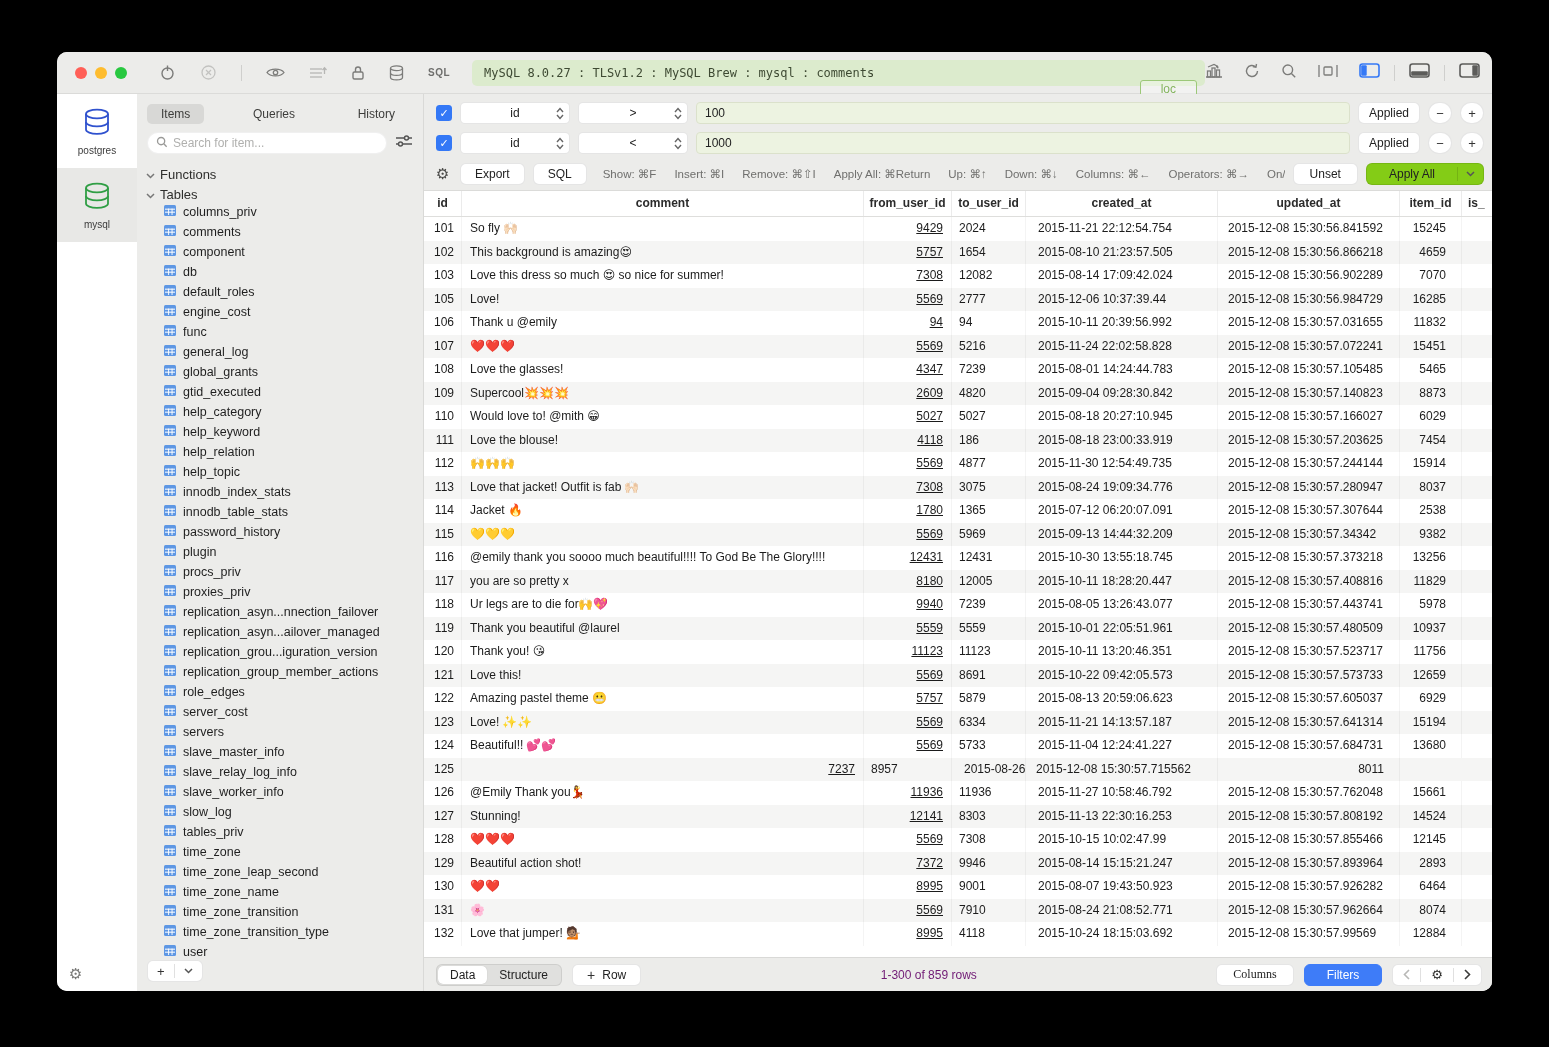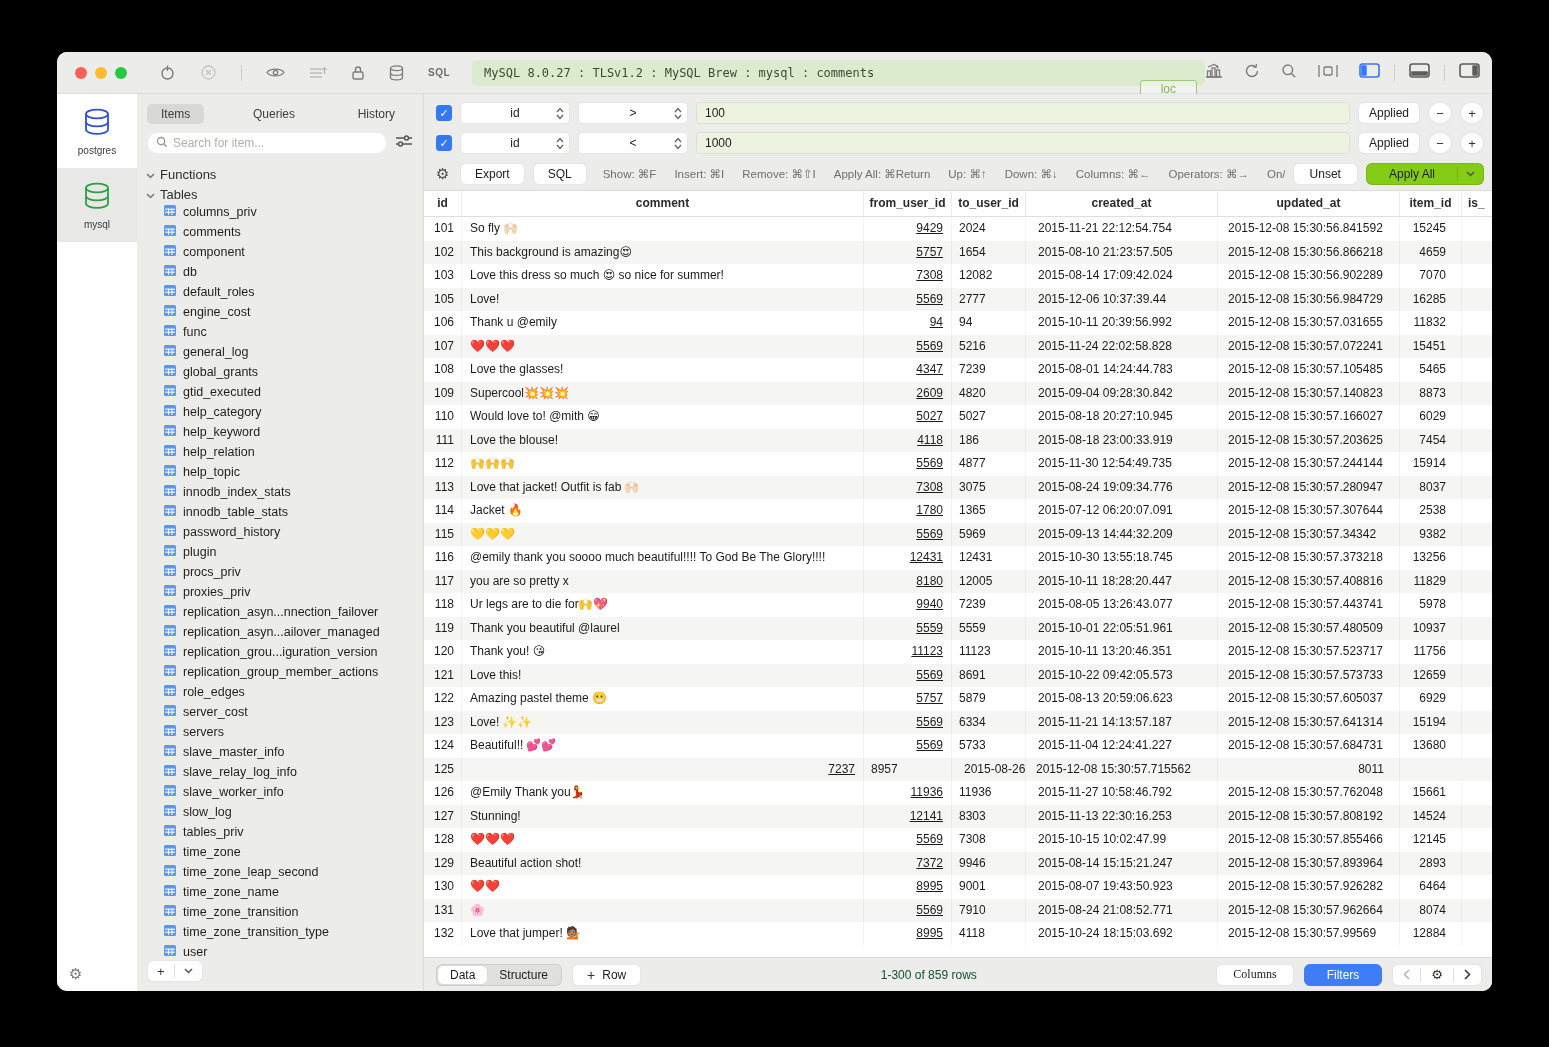--- a/index.html
+++ b/index.html
@@ -85,21 +85,21 @@
   .c-created { padding-left:12px; }
   .c-updated { padding-left:10px; }
   .c-item { text-align:right; padding-right:15px; }
 
   
   #bottombar { flex:0 0 34px; background:#ECECEA; border-top:1px solid rgba(0,0,0,.08); display:flex; align-items:center; padding:0 10px 0 12px; gap:10px; }
   .seg-control { display:flex; background:#E0E0DE; border-radius:6px; padding:1px; border:1px solid rgba(0,0,0,.08); height:22px; }
   .seg-item { font-size:12px; color:#222; padding:0 12px; display:flex; align-items:center; border-radius:5px; }
   .seg-item.active { background:#fff; box-shadow:0 0 1px rgba(0,0,0,.2); }
   .addrow { display:flex; align-items:center; gap:7px; padding:0 14px; }
-  .rowcount { flex:1; text-align:center; font-size:12px; color:#14532d; }
+  .rowcount { flex:1; text-align:center; font-size:12px; color:#701a75; }
   .filters-btn { background:#3E7CF8; border:1px solid #3E7CF8; color:#fff; padding:0 22px; }
   .pager { display:flex; align-items:center; background:#fff; border:1px solid rgba(0,0,0,.1); border-radius:6px; height:22px; }
   .pager .p { padding:0 10px; display:flex; align-items:center; font-size:14px; }
   .pager .divider { width:1px; height:14px; background:rgba(0,0,0,.12); }
   .pager .gear { font-size:13px; color:#2e2e2c; }
 </style>
 </head>
 <body>
 
 <div id="window">

